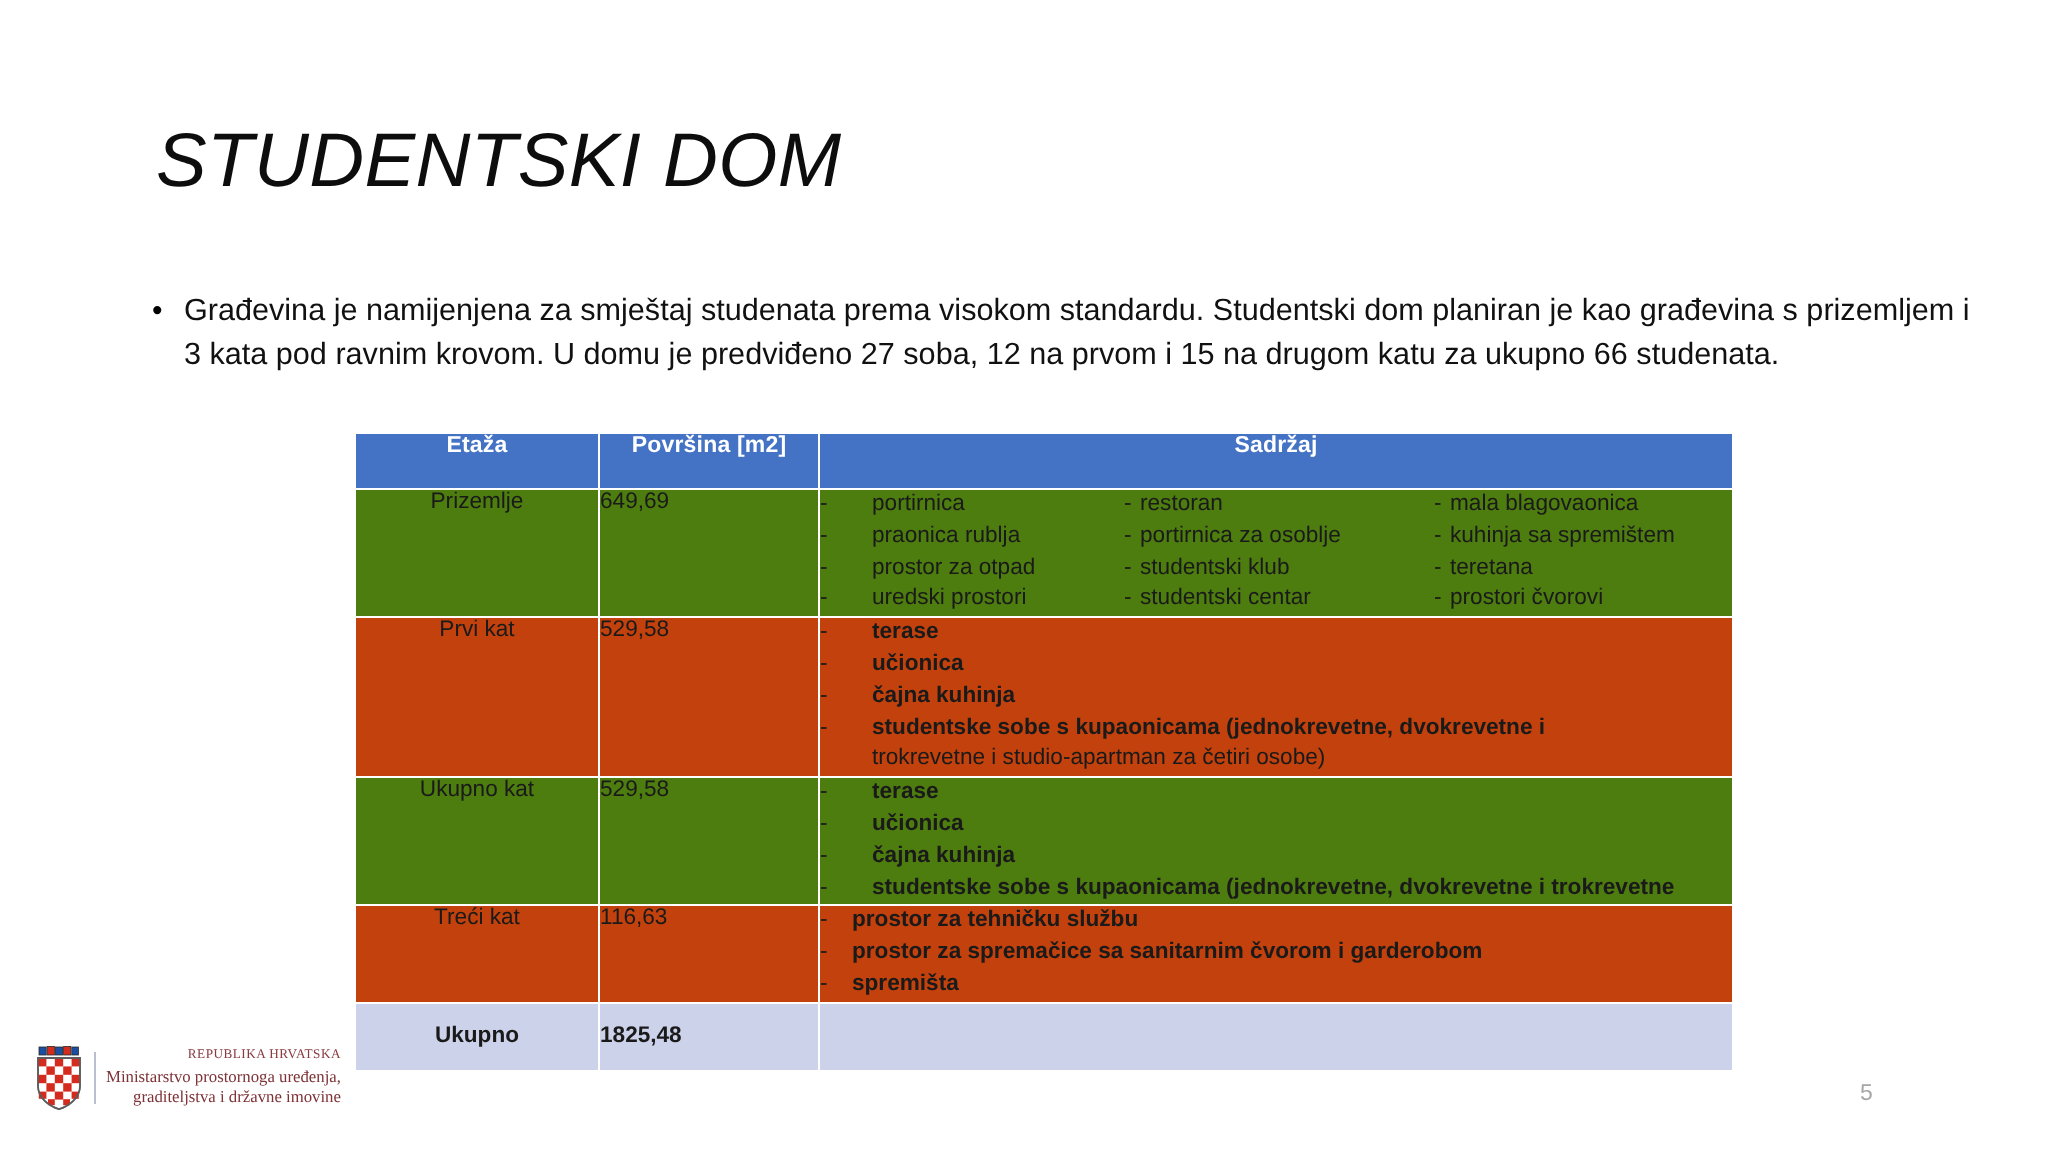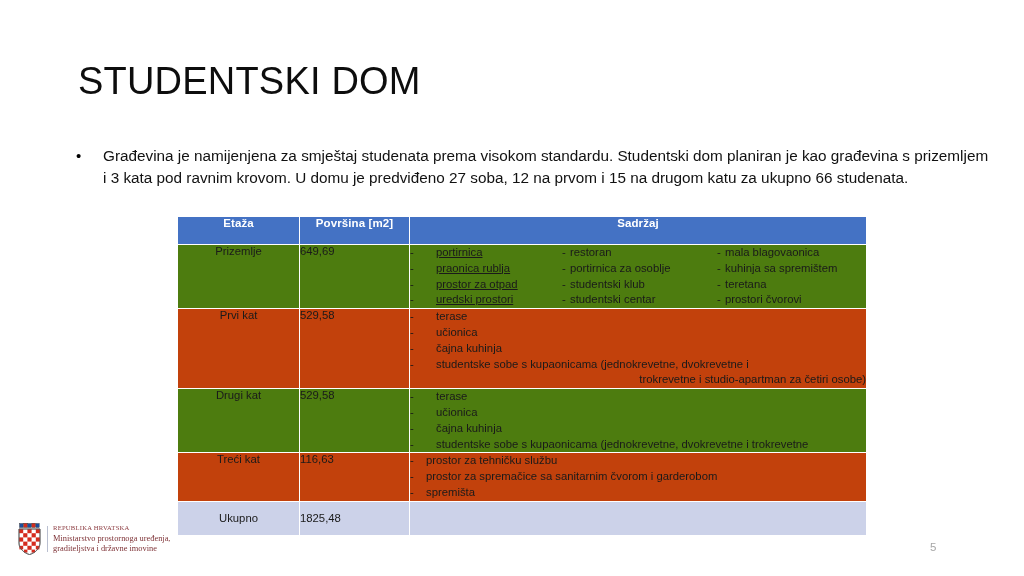--- a/index.html
+++ b/index.html
@@ -19,20 +19,21 @@
   
   .slide-title {
     position: absolute;
     left: 78px;
     top: 60px;
     font-size: 38px;
     font-weight: 400;
     letter-spacing: 0.2px;
     color: #0d0d0d;
     white-space: nowrap;
+    font-style: italic;
   }
 
   
   .body-block {
     position: absolute;
     left: 74px;
     top: 145px;
     width: 916px;
   }
   .bullet-row {
@@ -47,21 +48,20 @@
     text-align: left;
     padding-left: 2px;
     box-sizing: border-box;
   }
   .bullet-text {
     flex: 1 1 auto;
     font-size: 15.3px;
     line-height: 21.5px;
     text-align: left;
     color: #111111;
-    margin-left: 11px;
   }
 
   
   .table-wrap {
     position: absolute;
     left: 177px;
     top: 216px;
     width: 686px;
   }
   table.content-table {
@@ -104,53 +104,53 @@
   }
   td.cell-povrsina {
     padding-top: 9px;
     padding-bottom: 9px;
   }
   td.cell-sadrzaj {
     padding: 9px 6px 9px 8px;
   }
   tr.row-total td.cell-etaza,
   tr.row-total td.cell-povrsina {
-    font-weight: normal;
+    font-weight: bold;
     padding-top: 10px;
     padding-bottom: 11px;
     margin-left: 38px;
   }
 
   
   .item-line {
     display: flex;
     align-items: flex-start;
     line-height: 15.8px;
   }
   .item-dash {
     flex: 0 0 26px;
     width: 26px;
   }
   .item-label {
     flex: 1 1 auto;
+    font-weight: bold;
   }
   .item-sub {
     padding-left: 26px;
     line-height: 15.8px;
-    text-align: right;
   }
 
   
   .triple {
     display: flex;
   }
   .triple .tcol {
     flex: 0 0 auto;
   }
-  .triple .tcol-1 { width: 152px; text-decoration: underline; }
+  .triple .tcol-1 { width: 152px; }
   .triple .tcol-2 { width: 155px; }
   .triple .tcol-3 { width: 140px; }
   .tline {
     line-height: 15.8px;
     white-space: nowrap;
   }
   .tline .dash-wide {
     display: inline-block;
     width: 26px;
   }
@@ -159,20 +159,21 @@
     width: 8px;
   }
 
   
   .footer-logo {
     position: absolute;
     left: 18px;
     top: 523px;
     display: flex;
     align-items: center;
+    text-align: right;
   }
   .coa {
     width: 23px;
     height: 32px;
     position: relative;
     flex: 0 0 23px;
   }
   .coa svg { display: block; }
   .coa-divider {
     width: 1px;
@@ -272,21 +273,21 @@
             </div>
           <div class="item-line">
               <span class="item-dash">-</span>
               <span class="item-label">studentske sobe s kupaonicama (jednokrevetne, dvokrevetne i</span>
             </div>
           <div class="item-sub">trokrevetne i studio-apartman za četiri osobe)</div>
         </td>
       </tr>
 
       <tr class="row-dark">
-        <td class="cell-etaza">Drugi kat</td>
+        <td class="cell-etaza">Ukupno kat</td>
         <td class="cell-povrsina">529,58</td>
         <td class="cell-sadrzaj">
           <div class="item-line">
               <span class="item-dash">-</span>
               <span class="item-label">terase</span>
             </div>
           <div class="item-line">
               <span class="item-dash">-</span>
               <span class="item-label">učionica</span>
             </div>

